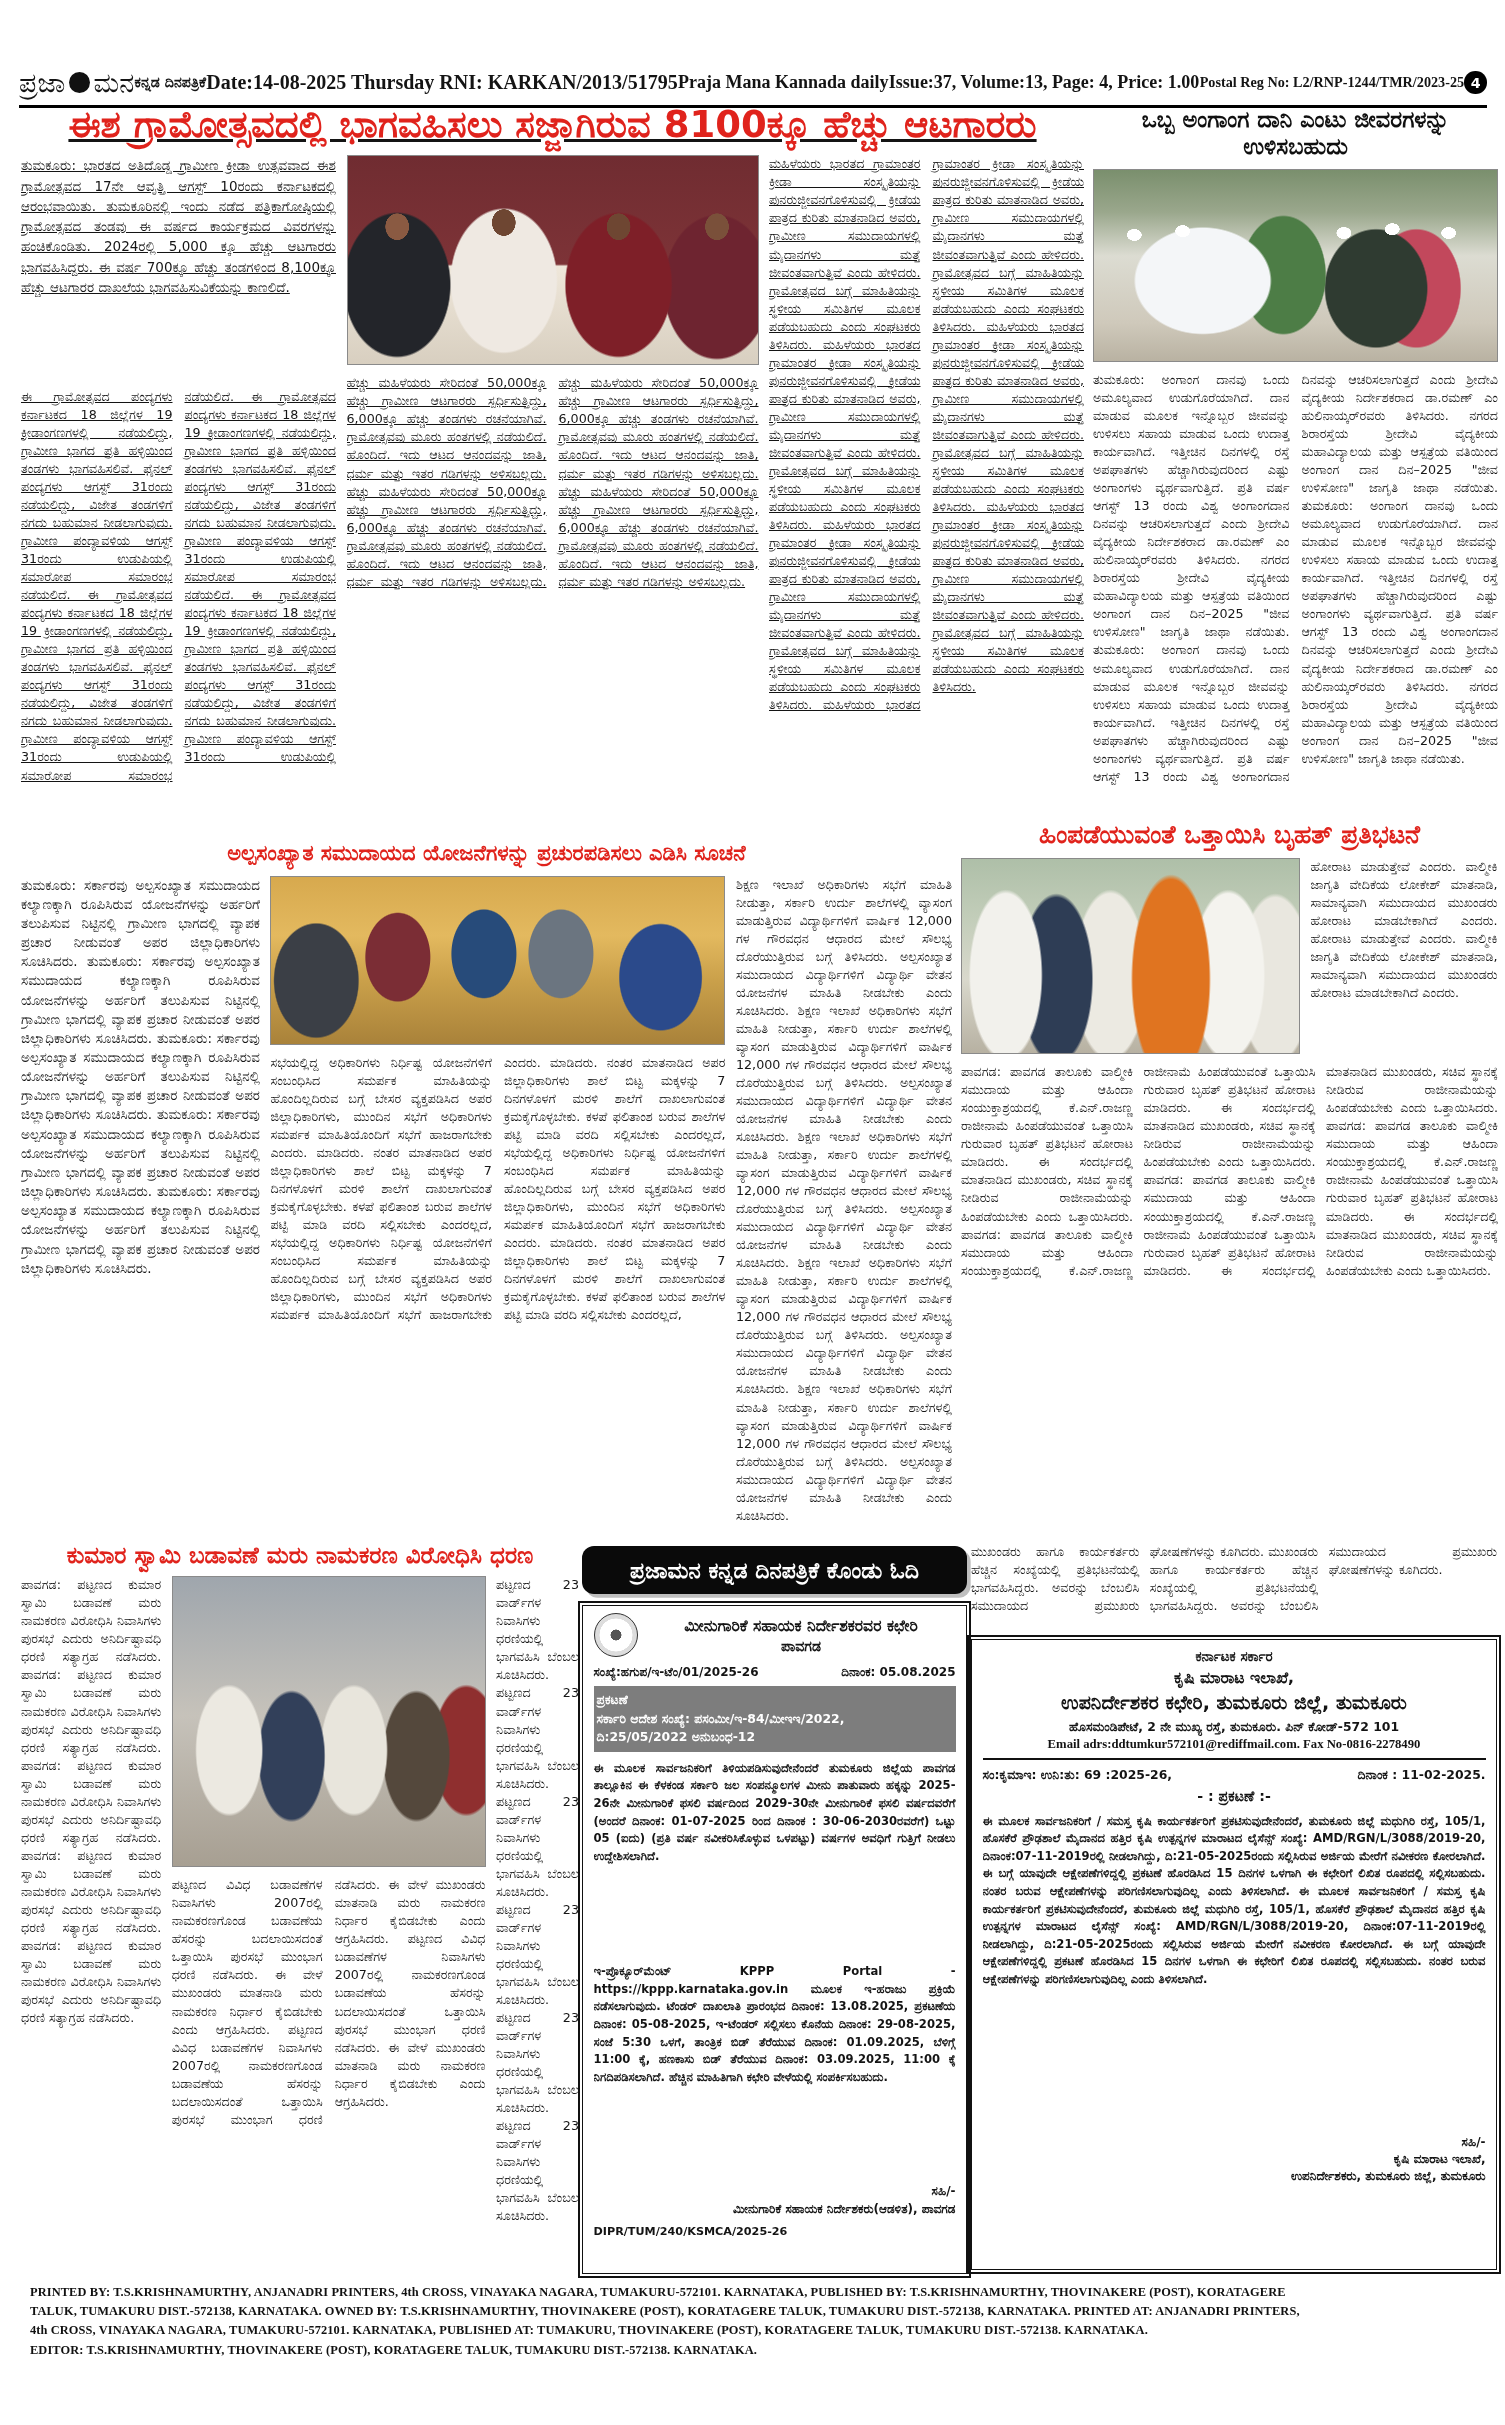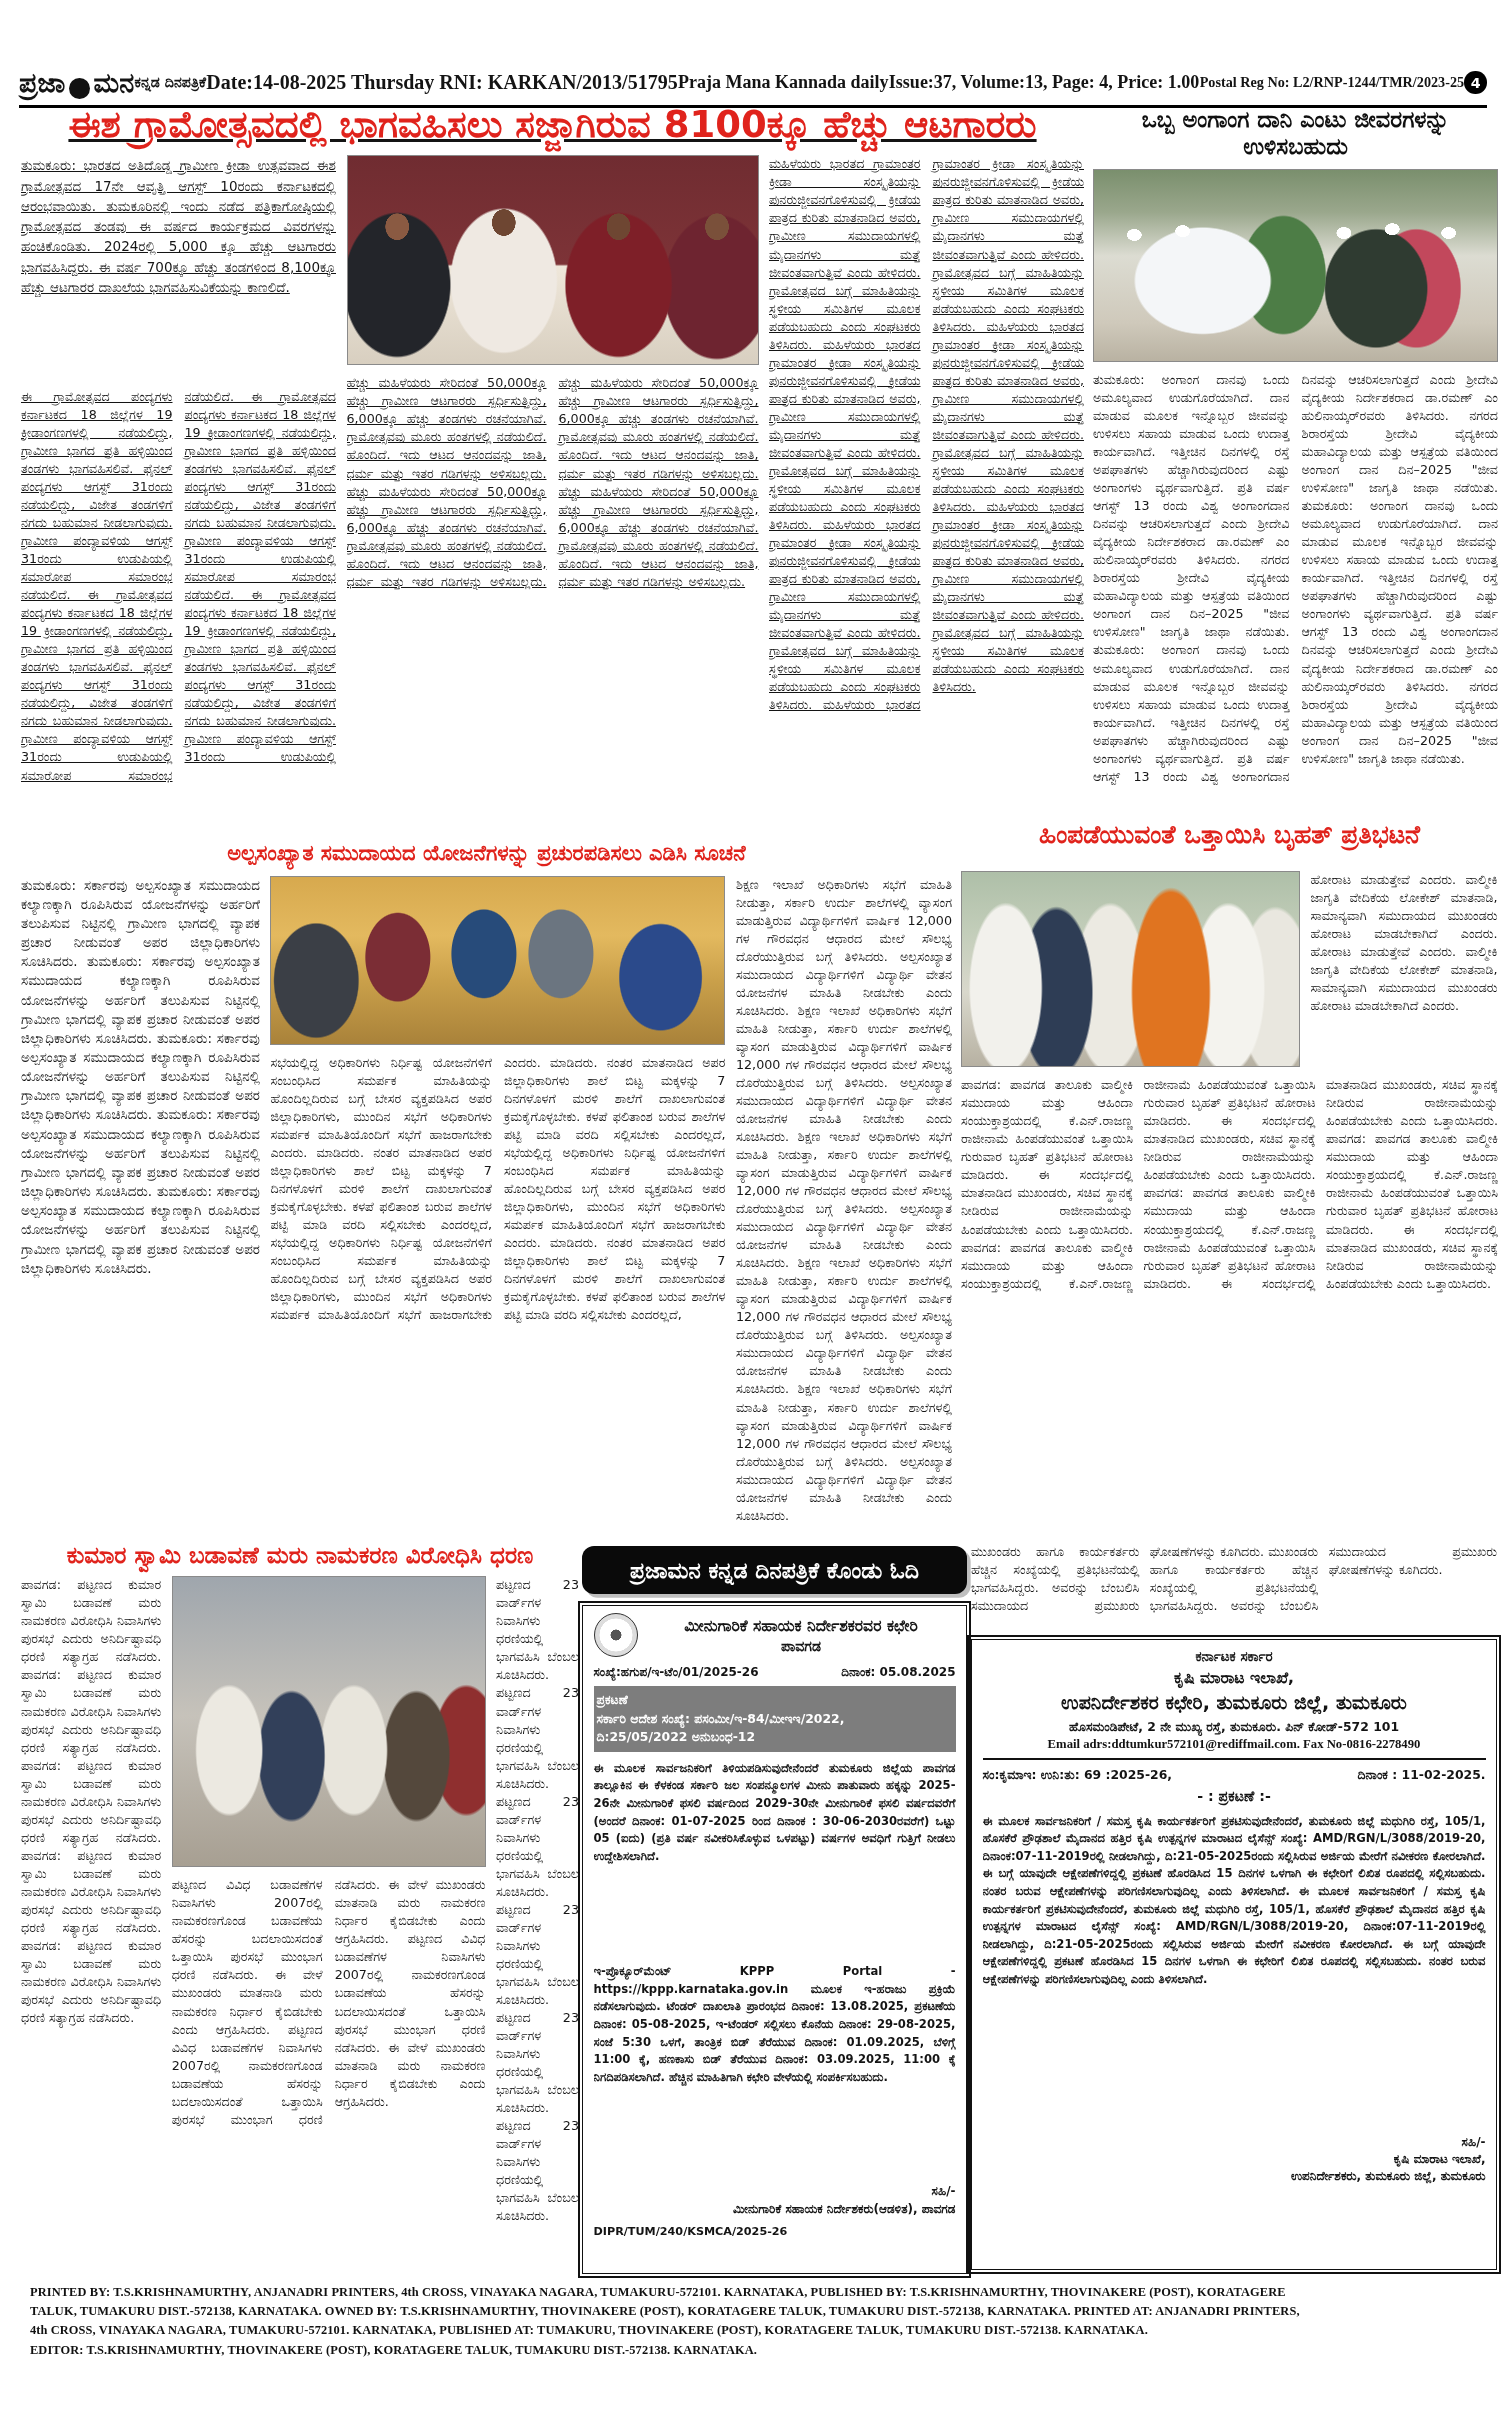--- a/index.html
+++ b/index.html
@@ -11,21 +11,21 @@
   .jt{text-align:justify;}
   .body{font-size:12.7px;line-height:1.42;color:#161616;overflow:hidden;}
   .lead{font-size:13.5px;line-height:1.5;overflow:hidden;}
   .cols2{column-count:2;column-gap:12px;}
   .cols3{column-count:3;column-gap:10.5px;}
   .photo{width:100%;border:0.7px solid #8a8a8a;box-sizing:border-box;}
 
   
   #mast{left:19px;top:63px;width:1468px;height:39px;display:flex;align-items:center;
         justify-content:space-between;border-bottom:3px solid #000;padding-bottom:3px;}
-  .logo{display:flex;align-items:flex-end;font-weight:bold;font-size:27px;white-space:nowrap;}
+  .logo{display:flex;align-items:center;font-weight:normal;font-size:27px;white-space:nowrap;}
   .logo .dot{width:21px;height:21px;background:#111;border-radius:50%;margin:0 3.7px;}
   .tagline{font-size:14.2px;font-weight:bold;white-space:nowrap;}
   .serifb{font-family:"Liberation Serif",serif;font-weight:bold;white-space:nowrap;}
   .dateline{font-size:20px;}
   .paper-en{font-size:18px;}
   .issue{font-size:18px;}
   .postal{font-size:14.2px;}
   .badge{min-width:22.5px;height:22.5px;border-radius:50%;background:#000;color:#fff;display:flex;
          align-items:center;justify-content:center;font-weight:bold;font-size:14.2px;}
 
@@ -170,21 +170,21 @@
         <div class="body jt cols2" style="height:490px;margin-top:9px">ಸಭೆಯಲ್ಲಿದ್ದ ಅಧಿಕಾರಿಗಳು ನಿರ್ಧಿಷ್ಟ ಯೋಜನೆಗಳಿಗೆ ಸಂಬಂಧಿಸಿದ ಸಮರ್ಪಕ ಮಾಹಿತಿಯನ್ನು ಹೊಂದಿಲ್ಲದಿರುವ ಬಗ್ಗೆ ಬೇಸರ ವ್ಯಕ್ತಪಡಿಸಿದ ಅಪರ ಜಿಲ್ಲಾಧಿಕಾರಿಗಳು, ಮುಂದಿನ ಸಭೆಗೆ ಅಧಿಕಾರಿಗಳು ಸಮರ್ಪಕ ಮಾಹಿತಿಯೊಂದಿಗೆ ಸಭೆಗೆ ಹಾಜರಾಗಬೇಕು ಎಂದರು. ಮಾಡಿದರು. ನಂತರ ಮಾತನಾಡಿದ ಅಪರ ಜಿಲ್ಲಾಧಿಕಾರಿಗಳು ಶಾಲೆ ಬಿಟ್ಟ ಮಕ್ಕಳನ್ನು 7 ದಿನಗಳೊಳಗೆ ಮರಳಿ ಶಾಲೆಗೆ ದಾಖಲಾಗುವಂತೆ ಕ್ರಮಕೈಗೊಳ್ಳಬೇಕು. ಕಳಪೆ ಫಲಿತಾಂಶ ಬರುವ ಶಾಲೆಗಳ ಪಟ್ಟಿ ಮಾಡಿ ವರದಿ ಸಲ್ಲಿಸಬೇಕು ಎಂದರಲ್ಲದೆ, ಸಭೆಯಲ್ಲಿದ್ದ ಅಧಿಕಾರಿಗಳು ನಿರ್ಧಿಷ್ಟ ಯೋಜನೆಗಳಿಗೆ ಸಂಬಂಧಿಸಿದ ಸಮರ್ಪಕ ಮಾಹಿತಿಯನ್ನು ಹೊಂದಿಲ್ಲದಿರುವ ಬಗ್ಗೆ ಬೇಸರ ವ್ಯಕ್ತಪಡಿಸಿದ ಅಪರ ಜಿಲ್ಲಾಧಿಕಾರಿಗಳು, ಮುಂದಿನ ಸಭೆಗೆ ಅಧಿಕಾರಿಗಳು ಸಮರ್ಪಕ ಮಾಹಿತಿಯೊಂದಿಗೆ ಸಭೆಗೆ ಹಾಜರಾಗಬೇಕು ಎಂದರು. ಮಾಡಿದರು. ನಂತರ ಮಾತನಾಡಿದ ಅಪರ ಜಿಲ್ಲಾಧಿಕಾರಿಗಳು ಶಾಲೆ ಬಿಟ್ಟ ಮಕ್ಕಳನ್ನು 7 ದಿನಗಳೊಳಗೆ ಮರಳಿ ಶಾಲೆಗೆ ದಾಖಲಾಗುವಂತೆ ಕ್ರಮಕೈಗೊಳ್ಳಬೇಕು. ಕಳಪೆ ಫಲಿತಾಂಶ ಬರುವ ಶಾಲೆಗಳ ಪಟ್ಟಿ ಮಾಡಿ ವರದಿ ಸಲ್ಲಿಸಬೇಕು ಎಂದರಲ್ಲದೆ, ಸಭೆಯಲ್ಲಿದ್ದ ಅಧಿಕಾರಿಗಳು ನಿರ್ಧಿಷ್ಟ ಯೋಜನೆಗಳಿಗೆ ಸಂಬಂಧಿಸಿದ ಸಮರ್ಪಕ ಮಾಹಿತಿಯನ್ನು ಹೊಂದಿಲ್ಲದಿರುವ ಬಗ್ಗೆ ಬೇಸರ ವ್ಯಕ್ತಪಡಿಸಿದ ಅಪರ ಜಿಲ್ಲಾಧಿಕಾರಿಗಳು, ಮುಂದಿನ ಸಭೆಗೆ ಅಧಿಕಾರಿಗಳು ಸಮರ್ಪಕ ಮಾಹಿತಿಯೊಂದಿಗೆ ಸಭೆಗೆ ಹಾಜರಾಗಬೇಕು ಎಂದರು. ಮಾಡಿದರು. ನಂತರ ಮಾತನಾಡಿದ ಅಪರ ಜಿಲ್ಲಾಧಿಕಾರಿಗಳು ಶಾಲೆ ಬಿಟ್ಟ ಮಕ್ಕಳನ್ನು 7 ದಿನಗಳೊಳಗೆ ಮರಳಿ ಶಾಲೆಗೆ ದಾಖಲಾಗುವಂತೆ ಕ್ರಮಕೈಗೊಳ್ಳಬೇಕು. ಕಳಪೆ ಫಲಿತಾಂಶ ಬರುವ ಶಾಲೆಗಳ ಪಟ್ಟಿ ಮಾಡಿ ವರದಿ ಸಲ್ಲಿಸಬೇಕು ಎಂದರಲ್ಲದೆ,</div>
       </div>
       <div class="body jt" style="width:217px;height:671px">ಶಿಕ್ಷಣ ಇಲಾಖೆ ಅಧಿಕಾರಿಗಳು ಸಭೆಗೆ ಮಾಹಿತಿ ನೀಡುತ್ತಾ, ಸರ್ಕಾರಿ ಉರ್ದು ಶಾಲೆಗಳಲ್ಲಿ ವ್ಯಾಸಂಗ ಮಾಡುತ್ತಿರುವ ವಿದ್ಯಾರ್ಥಿಗಳಿಗೆ ವಾರ್ಷಿಕ 12,000 ಗಳ ಗೌರವಧನ ಆಧಾರದ ಮೇಲೆ ಸೌಲಭ್ಯ ದೊರೆಯುತ್ತಿರುವ ಬಗ್ಗೆ ತಿಳಿಸಿದರು. ಅಲ್ಪಸಂಖ್ಯಾತ ಸಮುದಾಯದ ವಿದ್ಯಾರ್ಥಿಗಳಿಗೆ ವಿದ್ಯಾರ್ಥಿ ವೇತನ ಯೋಜನೆಗಳ ಮಾಹಿತಿ ನೀಡಬೇಕು ಎಂದು ಸೂಚಿಸಿದರು. ಶಿಕ್ಷಣ ಇಲಾಖೆ ಅಧಿಕಾರಿಗಳು ಸಭೆಗೆ ಮಾಹಿತಿ ನೀಡುತ್ತಾ, ಸರ್ಕಾರಿ ಉರ್ದು ಶಾಲೆಗಳಲ್ಲಿ ವ್ಯಾಸಂಗ ಮಾಡುತ್ತಿರುವ ವಿದ್ಯಾರ್ಥಿಗಳಿಗೆ ವಾರ್ಷಿಕ 12,000 ಗಳ ಗೌರವಧನ ಆಧಾರದ ಮೇಲೆ ಸೌಲಭ್ಯ ದೊರೆಯುತ್ತಿರುವ ಬಗ್ಗೆ ತಿಳಿಸಿದರು. ಅಲ್ಪಸಂಖ್ಯಾತ ಸಮುದಾಯದ ವಿದ್ಯಾರ್ಥಿಗಳಿಗೆ ವಿದ್ಯಾರ್ಥಿ ವೇತನ ಯೋಜನೆಗಳ ಮಾಹಿತಿ ನೀಡಬೇಕು ಎಂದು ಸೂಚಿಸಿದರು. ಶಿಕ್ಷಣ ಇಲಾಖೆ ಅಧಿಕಾರಿಗಳು ಸಭೆಗೆ ಮಾಹಿತಿ ನೀಡುತ್ತಾ, ಸರ್ಕಾರಿ ಉರ್ದು ಶಾಲೆಗಳಲ್ಲಿ ವ್ಯಾಸಂಗ ಮಾಡುತ್ತಿರುವ ವಿದ್ಯಾರ್ಥಿಗಳಿಗೆ ವಾರ್ಷಿಕ 12,000 ಗಳ ಗೌರವಧನ ಆಧಾರದ ಮೇಲೆ ಸೌಲಭ್ಯ ದೊರೆಯುತ್ತಿರುವ ಬಗ್ಗೆ ತಿಳಿಸಿದರು. ಅಲ್ಪಸಂಖ್ಯಾತ ಸಮುದಾಯದ ವಿದ್ಯಾರ್ಥಿಗಳಿಗೆ ವಿದ್ಯಾರ್ಥಿ ವೇತನ ಯೋಜನೆಗಳ ಮಾಹಿತಿ ನೀಡಬೇಕು ಎಂದು ಸೂಚಿಸಿದರು. ಶಿಕ್ಷಣ ಇಲಾಖೆ ಅಧಿಕಾರಿಗಳು ಸಭೆಗೆ ಮಾಹಿತಿ ನೀಡುತ್ತಾ, ಸರ್ಕಾರಿ ಉರ್ದು ಶಾಲೆಗಳಲ್ಲಿ ವ್ಯಾಸಂಗ ಮಾಡುತ್ತಿರುವ ವಿದ್ಯಾರ್ಥಿಗಳಿಗೆ ವಾರ್ಷಿಕ 12,000 ಗಳ ಗೌರವಧನ ಆಧಾರದ ಮೇಲೆ ಸೌಲಭ್ಯ ದೊರೆಯುತ್ತಿರುವ ಬಗ್ಗೆ ತಿಳಿಸಿದರು. ಅಲ್ಪಸಂಖ್ಯಾತ ಸಮುದಾಯದ ವಿದ್ಯಾರ್ಥಿಗಳಿಗೆ ವಿದ್ಯಾರ್ಥಿ ವೇತನ ಯೋಜನೆಗಳ ಮಾಹಿತಿ ನೀಡಬೇಕು ಎಂದು ಸೂಚಿಸಿದರು. ಶಿಕ್ಷಣ ಇಲಾಖೆ ಅಧಿಕಾರಿಗಳು ಸಭೆಗೆ ಮಾಹಿತಿ ನೀಡುತ್ತಾ, ಸರ್ಕಾರಿ ಉರ್ದು ಶಾಲೆಗಳಲ್ಲಿ ವ್ಯಾಸಂಗ ಮಾಡುತ್ತಿರುವ ವಿದ್ಯಾರ್ಥಿಗಳಿಗೆ ವಾರ್ಷಿಕ 12,000 ಗಳ ಗೌರವಧನ ಆಧಾರದ ಮೇಲೆ ಸೌಲಭ್ಯ ದೊರೆಯುತ್ತಿರುವ ಬಗ್ಗೆ ತಿಳಿಸಿದರು. ಅಲ್ಪಸಂಖ್ಯಾತ ಸಮುದಾಯದ ವಿದ್ಯಾರ್ಥಿಗಳಿಗೆ ವಿದ್ಯಾರ್ಥಿ ವೇತನ ಯೋಜನೆಗಳ ಮಾಹಿತಿ ನೀಡಬೇಕು ಎಂದು ಸೂಚಿಸಿದರು.</div>
     </div>
   </section>
 
   <section id="sec2b" class="abs">
     <h2 class="hl red">
       <div>ಹಿಂಪಡೆಯುವಂತೆ ಒತ್ತಾಯಿಸಿ ಬೃಹತ್ ಪ್ರತಿಭಟನೆ</div>
     </h2>
-    <div class="row" style="margin-top:21px;height:196px">
+    <div class="row" style="margin-top:8px;height:196px">
       <div class="photo photo-protest" style="width:339px;height:196px"></div>
       <div class="body jt" style="width:187px;height:196px">ಹೋರಾಟ ಮಾಡುತ್ತೇವೆ ಎಂದರು. ವಾಲ್ಮೀಕಿ ಜಾಗೃತಿ ವೇದಿಕೆಯ ಲೋಕೇಶ್ ಮಾತನಾಡಿ, ಸಾಮಾನ್ಯವಾಗಿ ಸಮುದಾಯದ ಮುಖಂಡರು ಹೋರಾಟ ಮಾಡಬೇಕಾಗಿದೆ ಎಂದರು. ಹೋರಾಟ ಮಾಡುತ್ತೇವೆ ಎಂದರು. ವಾಲ್ಮೀಕಿ ಜಾಗೃತಿ ವೇದಿಕೆಯ ಲೋಕೇಶ್ ಮಾತನಾಡಿ, ಸಾಮಾನ್ಯವಾಗಿ ಸಮುದಾಯದ ಮುಖಂಡರು ಹೋರಾಟ ಮಾಡಬೇಕಾಗಿದೆ ಎಂದರು.</div>
     </div>
     <div class="body jt cols3" style="height:447px;margin-top:9px">ಪಾವಗಡ: ಪಾವಗಡ ತಾಲೂಕು ವಾಲ್ಮೀಕಿ ಸಮುದಾಯ ಮತ್ತು ಆಹಿಂದಾ ಸಂಯುಕ್ತಾಶ್ರಯದಲ್ಲಿ ಕೆ.ಎನ್.ರಾಜಣ್ಣ ರಾಜೀನಾಮೆ ಹಿಂಪಡೆಯುವಂತೆ ಒತ್ತಾಯಿಸಿ ಗುರುವಾರ ಬೃಹತ್ ಪ್ರತಿಭಟನೆ ಹೋರಾಟ ಮಾಡಿದರು. ಈ ಸಂದರ್ಭದಲ್ಲಿ ಮಾತನಾಡಿದ ಮುಖಂಡರು, ಸಚಿವ ಸ್ಥಾನಕ್ಕೆ ನೀಡಿರುವ ರಾಜೀನಾಮೆಯನ್ನು ಹಿಂಪಡೆಯಬೇಕು ಎಂದು ಒತ್ತಾಯಿಸಿದರು. ಪಾವಗಡ: ಪಾವಗಡ ತಾಲೂಕು ವಾಲ್ಮೀಕಿ ಸಮುದಾಯ ಮತ್ತು ಆಹಿಂದಾ ಸಂಯುಕ್ತಾಶ್ರಯದಲ್ಲಿ ಕೆ.ಎನ್.ರಾಜಣ್ಣ ರಾಜೀನಾಮೆ ಹಿಂಪಡೆಯುವಂತೆ ಒತ್ತಾಯಿಸಿ ಗುರುವಾರ ಬೃಹತ್ ಪ್ರತಿಭಟನೆ ಹೋರಾಟ ಮಾಡಿದರು. ಈ ಸಂದರ್ಭದಲ್ಲಿ ಮಾತನಾಡಿದ ಮುಖಂಡರು, ಸಚಿವ ಸ್ಥಾನಕ್ಕೆ ನೀಡಿರುವ ರಾಜೀನಾಮೆಯನ್ನು ಹಿಂಪಡೆಯಬೇಕು ಎಂದು ಒತ್ತಾಯಿಸಿದರು. ಪಾವಗಡ: ಪಾವಗಡ ತಾಲೂಕು ವಾಲ್ಮೀಕಿ ಸಮುದಾಯ ಮತ್ತು ಆಹಿಂದಾ ಸಂಯುಕ್ತಾಶ್ರಯದಲ್ಲಿ ಕೆ.ಎನ್.ರಾಜಣ್ಣ ರಾಜೀನಾಮೆ ಹಿಂಪಡೆಯುವಂತೆ ಒತ್ತಾಯಿಸಿ ಗುರುವಾರ ಬೃಹತ್ ಪ್ರತಿಭಟನೆ ಹೋರಾಟ ಮಾಡಿದರು. ಈ ಸಂದರ್ಭದಲ್ಲಿ ಮಾತನಾಡಿದ ಮುಖಂಡರು, ಸಚಿವ ಸ್ಥಾನಕ್ಕೆ ನೀಡಿರುವ ರಾಜೀನಾಮೆಯನ್ನು ಹಿಂಪಡೆಯಬೇಕು ಎಂದು ಒತ್ತಾಯಿಸಿದರು. ಪಾವಗಡ: ಪಾವಗಡ ತಾಲೂಕು ವಾಲ್ಮೀಕಿ ಸಮುದಾಯ ಮತ್ತು ಆಹಿಂದಾ ಸಂಯುಕ್ತಾಶ್ರಯದಲ್ಲಿ ಕೆ.ಎನ್.ರಾಜಣ್ಣ ರಾಜೀನಾಮೆ ಹಿಂಪಡೆಯುವಂತೆ ಒತ್ತಾಯಿಸಿ ಗುರುವಾರ ಬೃಹತ್ ಪ್ರತಿಭಟನೆ ಹೋರಾಟ ಮಾಡಿದರು. ಈ ಸಂದರ್ಭದಲ್ಲಿ ಮಾತನಾಡಿದ ಮುಖಂಡರು, ಸಚಿವ ಸ್ಥಾನಕ್ಕೆ ನೀಡಿರುವ ರಾಜೀನಾಮೆಯನ್ನು ಹಿಂಪಡೆಯಬೇಕು ಎಂದು ಒತ್ತಾಯಿಸಿದರು.</div>
   </section>
 
   <section id="sec3a" class="abs">
     <h2 class="hl red">ಕುಮಾರ ಸ್ವಾಮಿ ಬಡಾವಣೆ ಮರು ನಾಮಕರಣ ವಿರೋಧಿಸಿ ಧರಣ</h2>
     <div class="row">
       <div class="body jt" style="width:142px;height:693px">ಪಾವಗಡ: ಪಟ್ಟಣದ ಕುಮಾರ ಸ್ವಾಮಿ ಬಡಾವಣೆ ಮರು ನಾಮಕರಣ ವಿರೋಧಿಸಿ ನಿವಾಸಿಗಳು ಪುರಸಭೆ ಎದುರು ಅನಿರ್ದಿಷ್ಟಾವಧಿ ಧರಣಿ ಸತ್ಯಾಗ್ರಹ ನಡೆಸಿದರು. ಪಾವಗಡ: ಪಟ್ಟಣದ ಕುಮಾರ ಸ್ವಾಮಿ ಬಡಾವಣೆ ಮರು ನಾಮಕರಣ ವಿರೋಧಿಸಿ ನಿವಾಸಿಗಳು ಪುರಸಭೆ ಎದುರು ಅನಿರ್ದಿಷ್ಟಾವಧಿ ಧರಣಿ ಸತ್ಯಾಗ್ರಹ ನಡೆಸಿದರು. ಪಾವಗಡ: ಪಟ್ಟಣದ ಕುಮಾರ ಸ್ವಾಮಿ ಬಡಾವಣೆ ಮರು ನಾಮಕರಣ ವಿರೋಧಿಸಿ ನಿವಾಸಿಗಳು ಪುರಸಭೆ ಎದುರು ಅನಿರ್ದಿಷ್ಟಾವಧಿ ಧರಣಿ ಸತ್ಯಾಗ್ರಹ ನಡೆಸಿದರು. ಪಾವಗಡ: ಪಟ್ಟಣದ ಕುಮಾರ ಸ್ವಾಮಿ ಬಡಾವಣೆ ಮರು ನಾಮಕರಣ ವಿರೋಧಿಸಿ ನಿವಾಸಿಗಳು ಪುರಸಭೆ ಎದುರು ಅನಿರ್ದಿಷ್ಟಾವಧಿ ಧರಣಿ ಸತ್ಯಾಗ್ರಹ ನಡೆಸಿದರು. ಪಾವಗಡ: ಪಟ್ಟಣದ ಕುಮಾರ ಸ್ವಾಮಿ ಬಡಾವಣೆ ಮರು ನಾಮಕರಣ ವಿರೋಧಿಸಿ ನಿವಾಸಿಗಳು ಪುರಸಭೆ ಎದುರು ಅನಿರ್ದಿಷ್ಟಾವಧಿ ಧರಣಿ ಸತ್ಯಾಗ್ರಹ ನಡೆಸಿದರು.</div>

